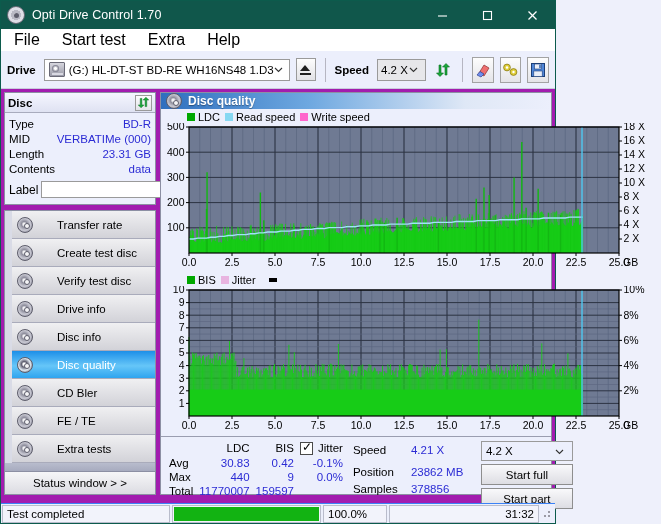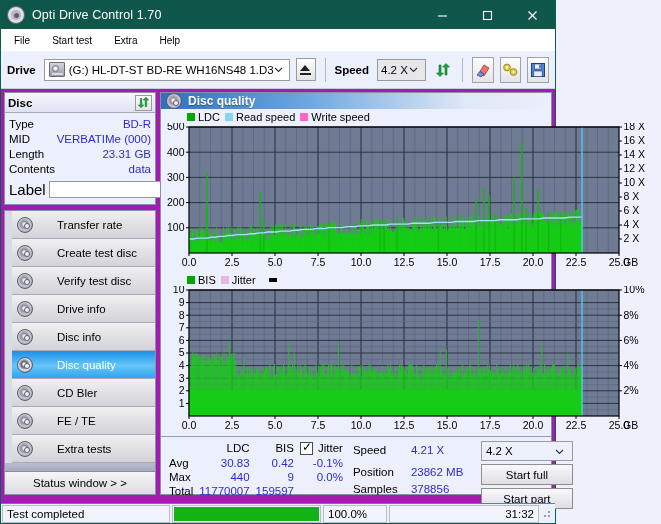--- a/index.html
+++ b/index.html
@@ -24,21 +24,21 @@
                    border-radius:50%; background:#5d5d6b; }
   .tb-title { color:#ffffff; font-size:12.5px; letter-spacing:.1px; }
   .tb-btns { margin-left:auto; display:flex; height:28px; }
   .tb-btn { width:45px; height:28px; display:flex; align-items:center; justify-content:center;
             color:#fff; font-size:13px; }
   .tb-btn svg { display:block; }
 
   
   .menubar { height:22px; background:#ffffff; display:flex; align-items:center;
              flex:0 0 22px; padding-left:10px; gap:16px; }
-  .menu-item { font-size:10px; color:#000; padding:1px 3px;text-align:right; }
+  .menu-item { font-size:16px; color:#000; padding:1px 3px;text-align:right; }
 
   
   .toolbar { flex:0 0 38px; background:#eceffc; display:flex; align-items:center;
              padding:0 6px; gap:6px; border-bottom:1px solid #c9ccdd;}
   .tb-label { font-weight:bold; font-size:11.5px; color:#000; margin-right:2px; }
   .drive-combo { width:268px; height:22px; background:#fff; border:1px solid #9a9a9a;
                  display:flex; align-items:center; padding:0 2px; position:relative; }
   .drive-ico { width:16px; height:15px; margin:0 4px 0 2px; position:relative;
                background:linear-gradient(#d6d6de,#9b9ba8); border:1px solid #6a6a77; border-radius:1px;}
   .drive-ico:before{content:"";position:absolute;left:2px;top:2px;width:7px;height:7px;border-radius:50%;
@@ -69,21 +69,21 @@
                 align-items:center; padding:0 3px; border-bottom:1px solid #a8abbd;}
   .panel-head .ph-title { font-weight:bold; font-size:11.5px; color:#000; }
   .mini-btn { margin-left:auto; width:17px; height:16px; border:1px solid #9a9a9a;
               background:linear-gradient(#fbfbfd,#e3e3e9); display:flex; align-items:center;
               justify-content:center; }
   .disc-rows { padding:3px 4px 4px 4px; }
   .drow { display:flex; align-items:center; height:15px; font-size:11.5px; }
   .drow .k { color:#000; }
   .drow .v { margin-left:auto; color:#2b2bd4; }
   .labelrow { display:flex; align-items:center; margin-top:3px; gap:3px; }
-  .labelrow .k { font-size:15px; width:44px; }
+  .labelrow .k { font-size:12px; width:44px; }
   .label-input { flex:1; height:17px; background:#fff; border:1px solid #9a9a9a; }
   .disc-btn { width:22px; height:21px; border:1px solid #9a9a9a;
               background:linear-gradient(#fbfbfd,#e0e0e6); display:flex;
               align-items:center; justify-content:center; }
   .cd-glyph { width:14px;height:14px;border-radius:50%;
               background:radial-gradient(circle,#fdfde0 18%, #dede8a 30%, #efef9e 62%, #c9c96e 100%);
               border:1px solid #8f8f5a; position:relative;}
   .cd-glyph:after{content:"";position:absolute;left:5px;top:5px;width:4px;height:4px;border-radius:50%;
               background:#fff;border:1px solid #9a9a6a;}
 

